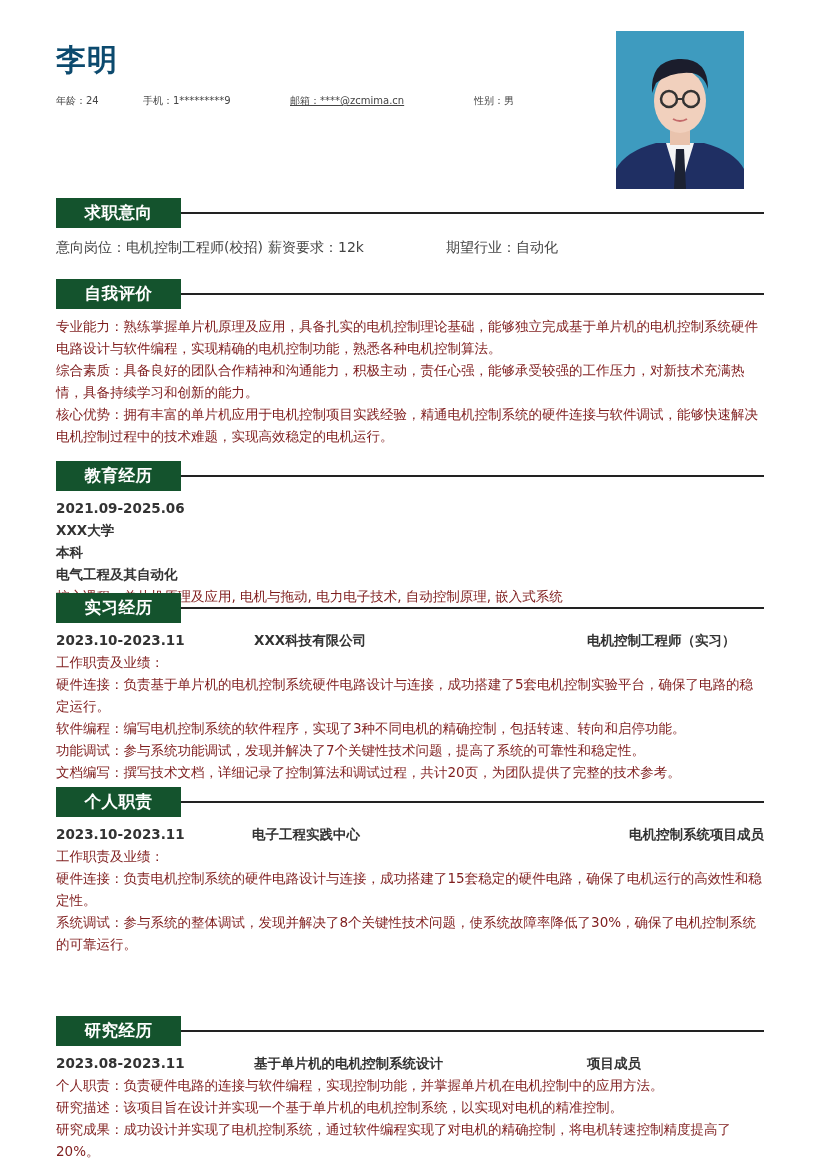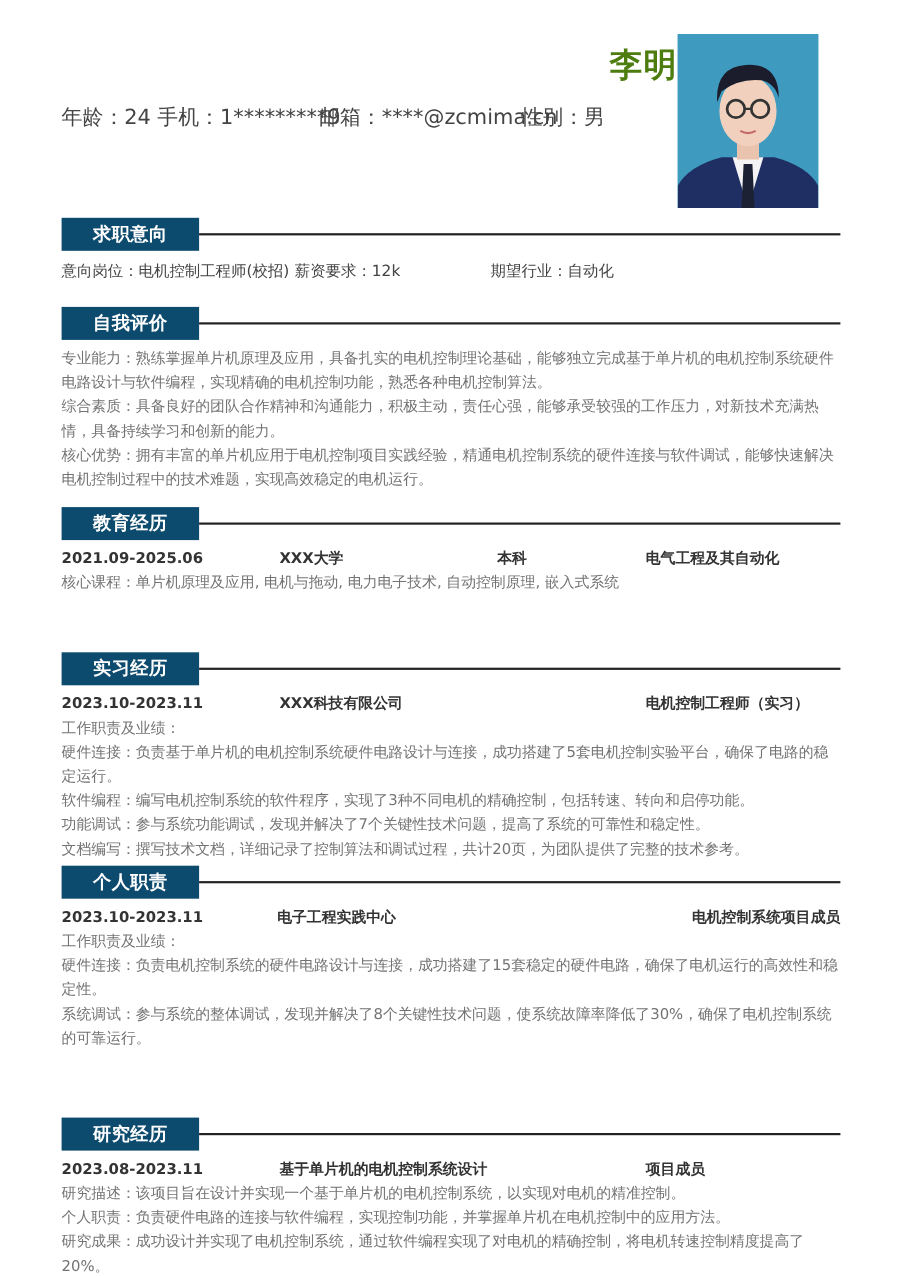--- a/index.html
+++ b/index.html
@@ -1,34 +1,34 @@
 <!DOCTYPE html>
 <html><head>
   <meta charset="utf-8">
   <style>
     * { box-sizing: border-box; margin: 0; padding: 0; }
     html, body { width: 820px; height: 1160px; background: #ffffff; overflow: hidden; }
     body { font-family: "DejaVu Sans", "Liberation Sans", sans-serif; color: #444444; position: relative; }
 
     .header { position: absolute; left: 56px; top: 38px; width: 560px; height: 120px; }
-    .name { font-size: 30px; font-weight: bold; color: #4d7c0f; letter-spacing: 1px; line-height: 44px; text-align: right; }
-    .contact { position: absolute; top: 56px; left: 0; display: flex; font-size: 19px; color: #444; white-space: nowrap; }
+    .name { font-size: 30px; font-weight: bold; color: #0c4a6e; letter-spacing: 1px; line-height: 44px; }
+    .contact { position: absolute; top: 56px; left: 0; display: flex; font-size: 10px; color: #444; white-space: nowrap; }
     .contact .item { margin-right: 0; }
     .contact .c0 { width: 87px; }
     .contact .c1 { width: 147px; }
-    .contact .c2 { width: 184px; }
+    .contact .c2 { width: 184px; text-decoration: underline; }
 
     .photo { position: absolute; left: 616px; top: 31px; width: 128px; height: 158px; background: #3e9bbf; overflow: hidden; }
 
     .section { position: absolute; left: 56px; width: 708px; }
     .sec-head { position: relative; height: 30px; }
-    .sec-title { position: absolute; left: 0; top: 0; width: 125px; height: 30px; background: #0c4a6e; color: #fff; font-size: 16.5px; font-weight: bold; text-align: center; line-height: 30px; letter-spacing: 0.5px; }
+    .sec-title { position: absolute; left: 0; top: 0; width: 125px; height: 30px; background: #14532d; color: #fff; font-size: 16.5px; font-weight: bold; text-align: center; line-height: 30px; letter-spacing: 0.5px; }
     .sec-line { position: absolute; left: 125px; right: 0; top: 14px; height: 1.5px; background: #222; }
 
-    .text { font-size: 13.5px; line-height: 22px; color: #737373; }
+    .text { font-size: 13.5px; line-height: 22px; color: #7f1d1d; }
     .row { display: flex; font-size: 13.5px; line-height: 22px; color: #333; font-weight: bold; white-space: nowrap; }
 
     .intent-row { display: flex; font-size: 14px; line-height: 22px; margin-top: 8px; white-space: nowrap; }
   </style>
 </head>
 <body>
 
 <div class="header">
   <div class="name">李明</div>
   <div class="contact">
@@ -77,21 +77,21 @@
     <p class="text">综合素质：具备良好的团队合作精神和沟通能力，积极主动，责任心强，能够承受较强的工作压力，对新技术充满热情，具备持续学习和创新的能力。</p>
     <p class="text">核心优势：拥有丰富的单片机应用于电机控制项目实践经验，精通电机控制系统的硬件连接与软件调试，能够快速解决电机控制过程中的技术难题，实现高效稳定的电机运行。</p>
   </div>
 </div>
 
 <div class="section" style="top:461px;">
   <div class="sec-head">
     <div class="sec-title">教育经历</div>
     <div class="sec-line"></div>
   </div>
-  <div class="row" style="margin-top:6px;">
+  <div class="row" style="margin-top:6px;flex-direction:column;">
     <span style="width:198px">2021.09-2025.06</span>
     <span style="width:198px">XXX大学</span>
     <span style="width:135px">本科</span>
     <span>电气工程及其自动化</span>
   </div>
   <p class="text">核心课程：单片机原理及应用, 电机与拖动, 电力电子技术, 自动控制原理, 嵌入式系统</p>
 </div>
 
 <div class="section" style="top:593px;">
   <div class="sec-head">
@@ -128,16 +128,16 @@
 <div class="section" style="top:1016px;">
   <div class="sec-head">
     <div class="sec-title">研究经历</div>
     <div class="sec-line"></div>
   </div>
   <div class="row" style="margin-top:6px;">
     <span style="width:198px">2023.08-2023.11</span>
     <span style="width:333px">基于单片机的电机控制系统设计</span>
     <span>项目成员</span>
   </div>
+  <p class="text">个人职责：负责硬件电路的连接与软件编程，实现控制功能，并掌握单片机在电机控制中的应用方法。</p>
   <p class="text">研究描述：该项目旨在设计并实现一个基于单片机的电机控制系统，以实现对电机的精准控制。</p>
-  <p class="text">个人职责：负责硬件电路的连接与软件编程，实现控制功能，并掌握单片机在电机控制中的应用方法。</p>
   <p class="text">研究成果：成功设计并实现了电机控制系统，通过软件编程实现了对电机的精确控制，将电机转速控制精度提高了20%。</p>
 </div>
 
 </body></html>

